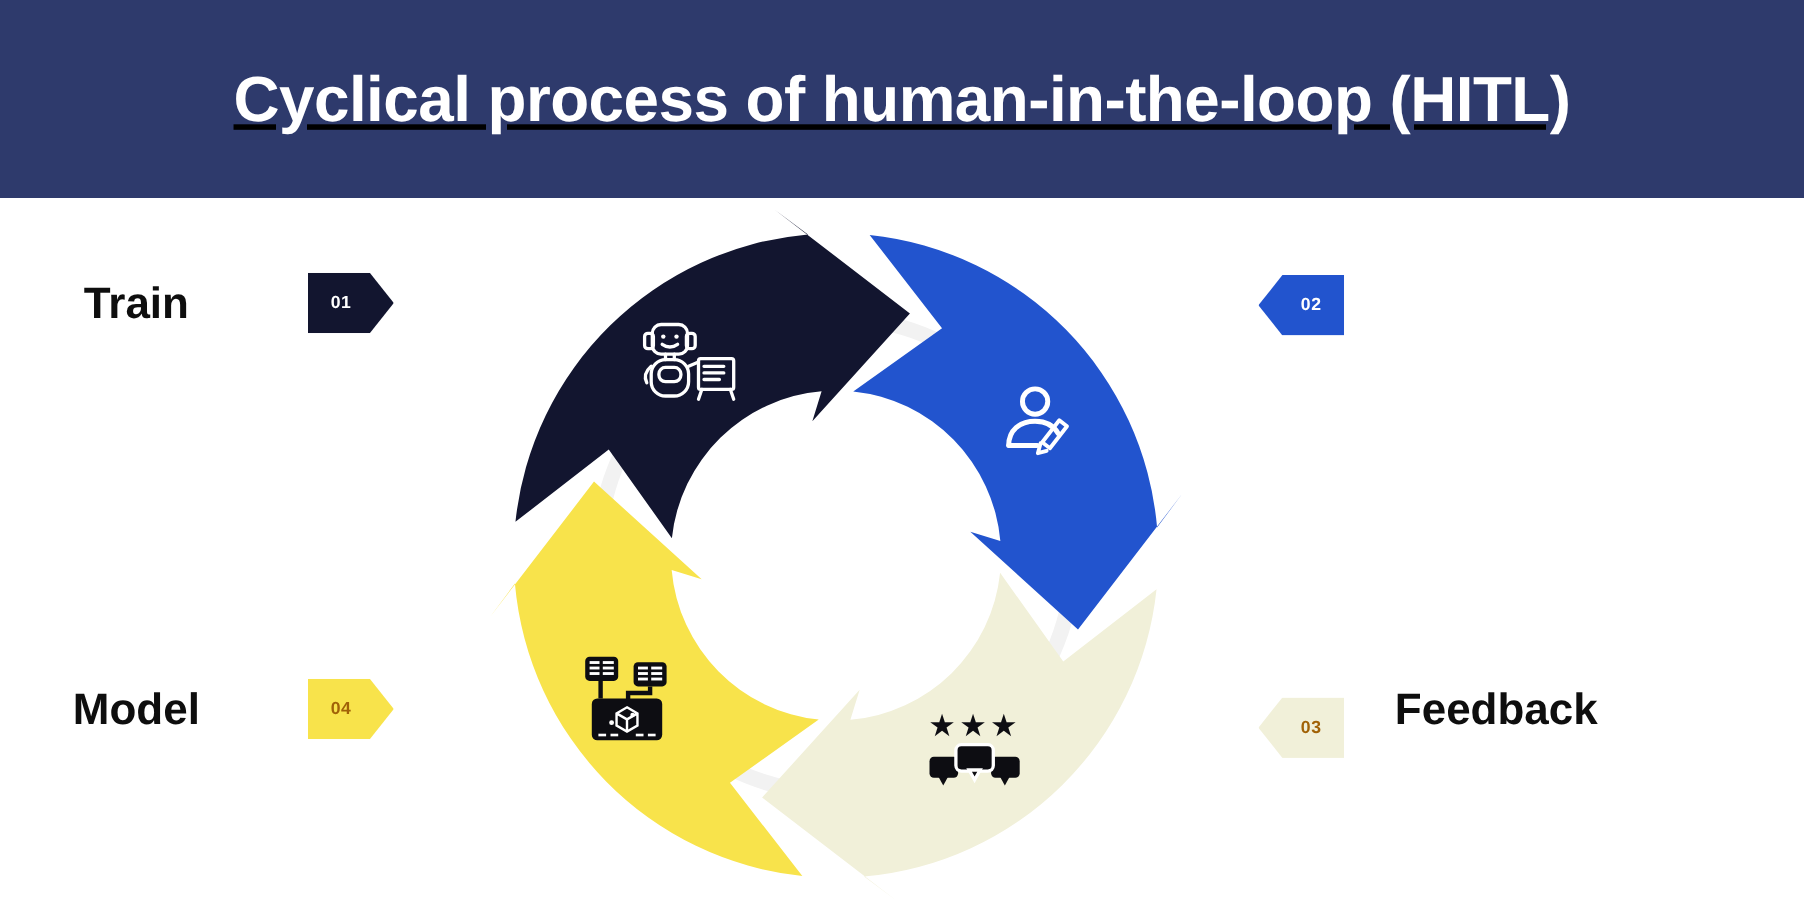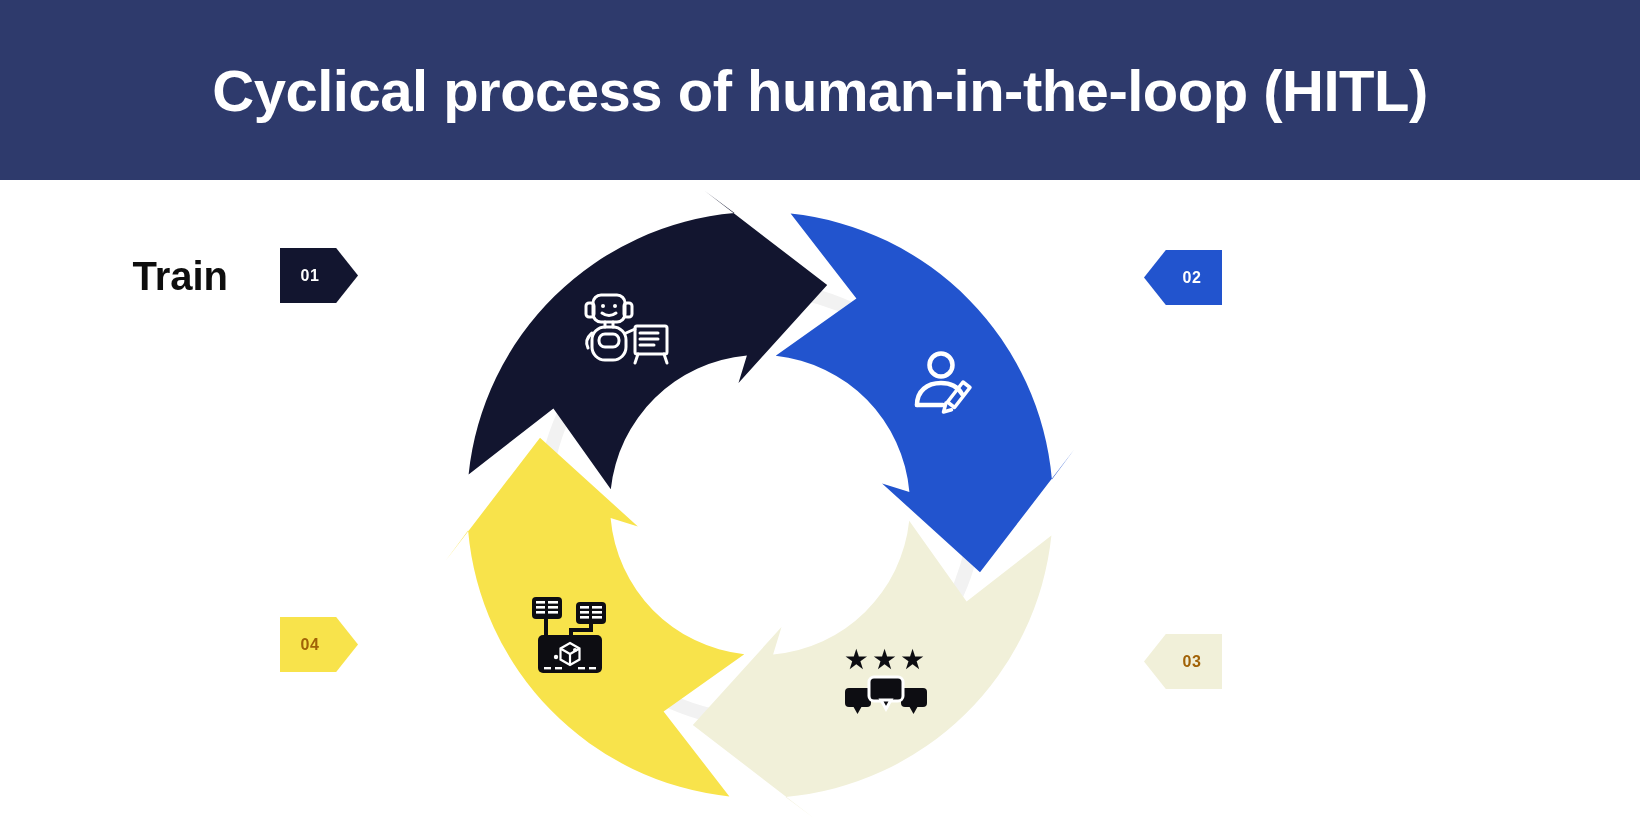--- a/index.html
+++ b/index.html
@@ -4,21 +4,21 @@
 <style>
   html,body{margin:0;padding:0;}
   body{
     width:1640px;height:840px;overflow:hidden;background:#ffffff;
     font-family:"Liberation Sans", sans-serif;position:relative;
   }
   .stage{position:absolute;inset:0;}
   
   .hdr{
     position:absolute;left:0;top:0;width:1640px;height:180px;
-    background:#2E3A6C;display:flex;align-items:center;justify-content:center;
+    background:#2E3A6C;display:flex;align-items:center;justify-content:center;text-decoration:underline;
   }
   .hdr h1{
     margin:0;color:#ffffff;font-size:58px;font-weight:800;letter-spacing:-0.5px;
     font-family:"Liberation Sans", sans-serif;
   }
   
   .diagram{position:absolute;left:0;top:180px;width:1640px;height:660px;}
   svg.cycle{position:absolute;left:420px;top:-10px;width:680px;height:670px;}
   
   .badge{
@@ -31,21 +31,21 @@
   .badge.light-text{color:#ffffff;}
   .badge.dark-text{color:#a16207;}
   .b1{left:280px;top:68px;background:#12152F;}
   .b2{left:1144px;top:70px;background:#2254CE;align-items:center;}
   .b3{left:1144px;top:437px;background:#F1F0D9;margin-top:17px;}
   .b4{left:280px;top:437px;background:#F8E34B;}
   
   .lbl{
     position:absolute;color:#0E0E0E;font-weight:800;font-size:40px;line-height:1.2;
   }
-  .lbl-l{left:20px;width:208px;text-align:right;}
+  .lbl-l{left:20px;width:208px;text-align:center;}
   .lbl-r{left:1268px;width:250px;text-align:left;}
   .l1{top:72px;}
   .l2{top:44px;line-height:48px;}
   .l3{top:441px;}
   .l4{top:441px;}
 </style>
 </head>
 <body>
 
 <div class="stage">
@@ -147,19 +147,21 @@
       <span>01</span>
     </div>
 
     <div class="badge point-l light-text b2">
       <span>02</span>
     </div>
 
     <div class="badge point-l dark-text b3">
       <span>03</span>
     </div>
+    <div class="lbl lbl-r l3">Feedback</div>
 
+    <div class="lbl lbl-l l4">Model</div>
     <div class="badge point-r dark-text b4">
       <span>04</span>
     </div>
 
   </main>
 </div>
 
 </body></html>

